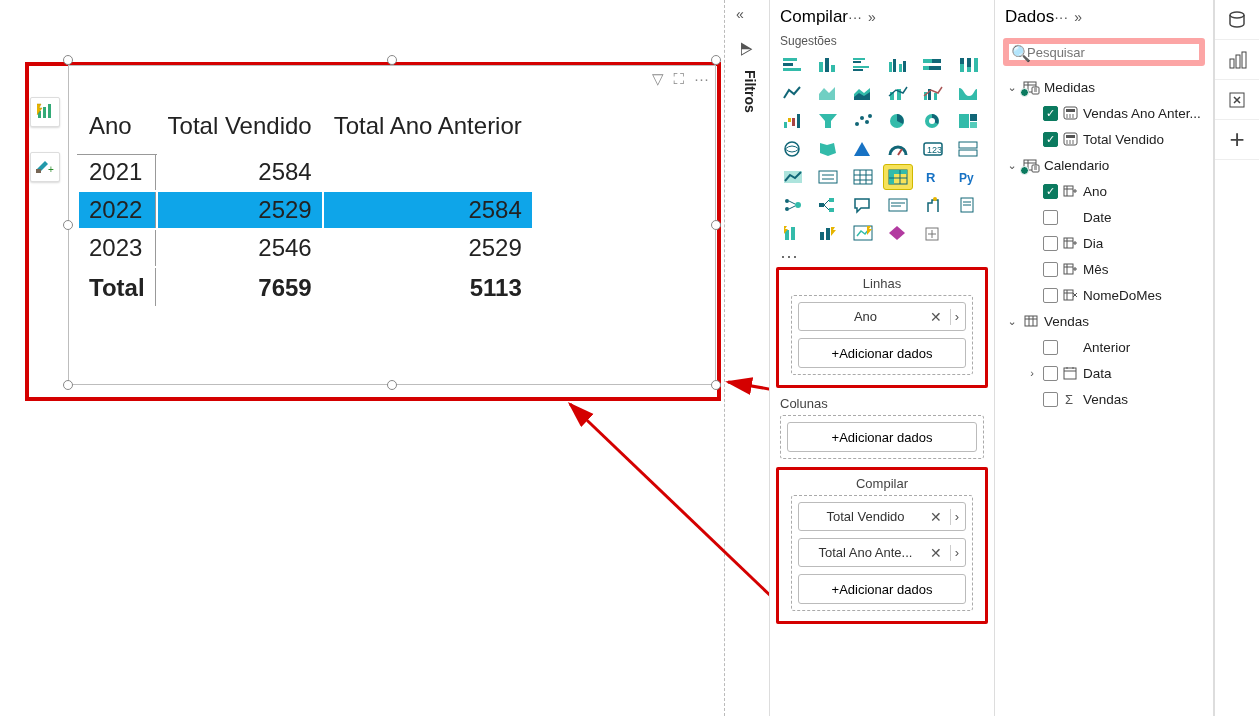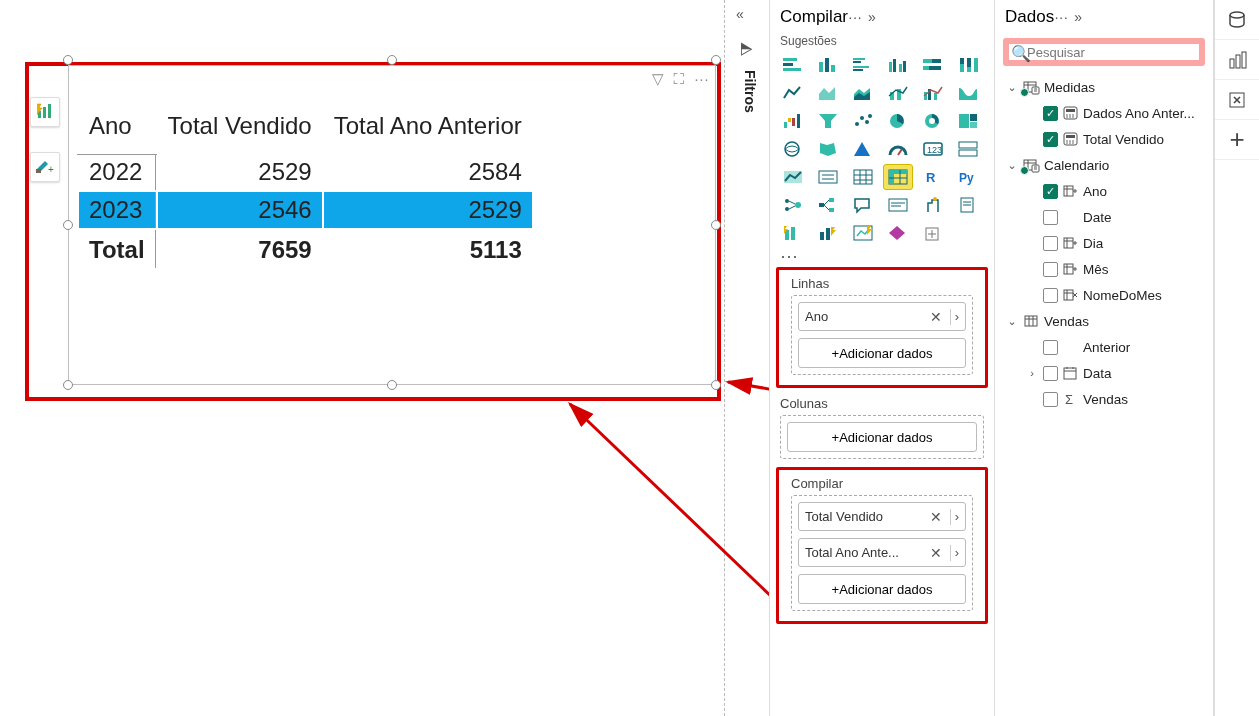--- a/index.html
+++ b/index.html
@@ -57,21 +57,21 @@
 
   .fieldwell { padding: 4px 10px 8px 10px;}
   .fw-title { font-size:13px; color:#444; margin-bottom:4px; font-weight:400;}
   .fw-box { border:1px dashed #aaa; border-radius:3px; padding:6px; display:flex; flex-direction:column; gap:7px;}
   .fw-item { border:1px solid #bbb; border-radius:3px; height:29px; display:flex; align-items:center; padding: 0 6px; font-size:13px; background:#fff; color:#333; }
   .fw-item .label { flex:1; white-space:nowrap; overflow:hidden; text-overflow:ellipsis;}
   .fw-item .x { padding:0 4px; cursor:pointer; font-size:14px; color:#555;}
   .fw-item .sep { width:1px; height:16px; background:#ccc; margin:0 4px;}
   .fw-item .chev { cursor:pointer; color:#555;}
   .fw-add { border:1px solid #bbb; border-radius:3px; height:30px; display:flex; align-items:center; justify-content:center; font-size:13px; cursor:pointer; background:#fff;}
-  .redbox { border:3px solid #d40000; border-radius:2px; padding:2px; margin:0 6px 4px 6px;}
+  .redbox { border:3px solid #d40000; border-radius:2px; padding:2px; margin:0 6px 4px 6px;text-align:center;}
 
   
   .dados { left: 995px; width: 219px; }
   .search { margin:4px 8px 8px 8px; position:relative;}
   .search input{ width:100%; height:28px; border:6px solid #fca5a5; border-radius:3px; padding:0 8px 0 18px; font-size:13px;}
   .search .mag{position:absolute;left:8px;top:6px;color:#777;}
   .tree { font-size:13.5px; color:#222; }
   .tree .row{ display:flex; align-items:center; height:26px; gap:4px; cursor:default;}
   .tree .indent1{padding-left:10px;}
   .tree .indent2{padding-left:30px;}
@@ -102,20 +102,25 @@
     <table class="matrix">
       <thead>
           <tr>
         <th>Ano</th>
         <th>Total Vendido</th>
         <th>Total Ano Anterior</th>
       </tr>
         </thead>
       <tbody>
         <tr>
+          <td>2021</td>
+          <td>2584</td>
+          <td></td>
+        </tr>
+        <tr>
           <td>2022</td>
           <td>2529</td>
           <td>2584</td>
         </tr>
         <tr>
           <td>2023</td>
           <td>2546</td>
           <td>2529</td>
         </tr>
         <tr class="total">
@@ -539,21 +544,21 @@
             <rect x="1" y="1" width="13" height="12" rx="2" fill="none" stroke="#555"></rect>
             <rect x="3" y="3" width="9" height="3" fill="#555"></rect>
             <circle cx="4" cy="9" r=".8" fill="#555"></circle>
             <circle cx="7" cy="9" r=".8" fill="#555"></circle>
             <circle cx="10" cy="9" r=".8" fill="#555"></circle>
             <circle cx="4" cy="11" r=".8" fill="#555"></circle>
             <circle cx="7" cy="11" r=".8" fill="#555"></circle>
             <circle cx="10" cy="11" r=".8" fill="#555"></circle>
           </svg>
         </span>
-        <span class="tlabel">Dados Ano Anter...</span>
+        <span class="tlabel">Vendas Ano Anter...</span>
       </div>
       <div class="row indent2">
         <span class="chev"></span>
         <span class="chk on">✓</span>
         <span class="ticon">
           <svg width="15" height="14">
             <rect x="1" y="1" width="13" height="12" rx="2" fill="none" stroke="#555"></rect>
             <rect x="3" y="3" width="9" height="3" fill="#555"></rect>
             <circle cx="4" cy="9" r=".8" fill="#555"></circle>
             <circle cx="7" cy="9" r=".8" fill="#555"></circle>

